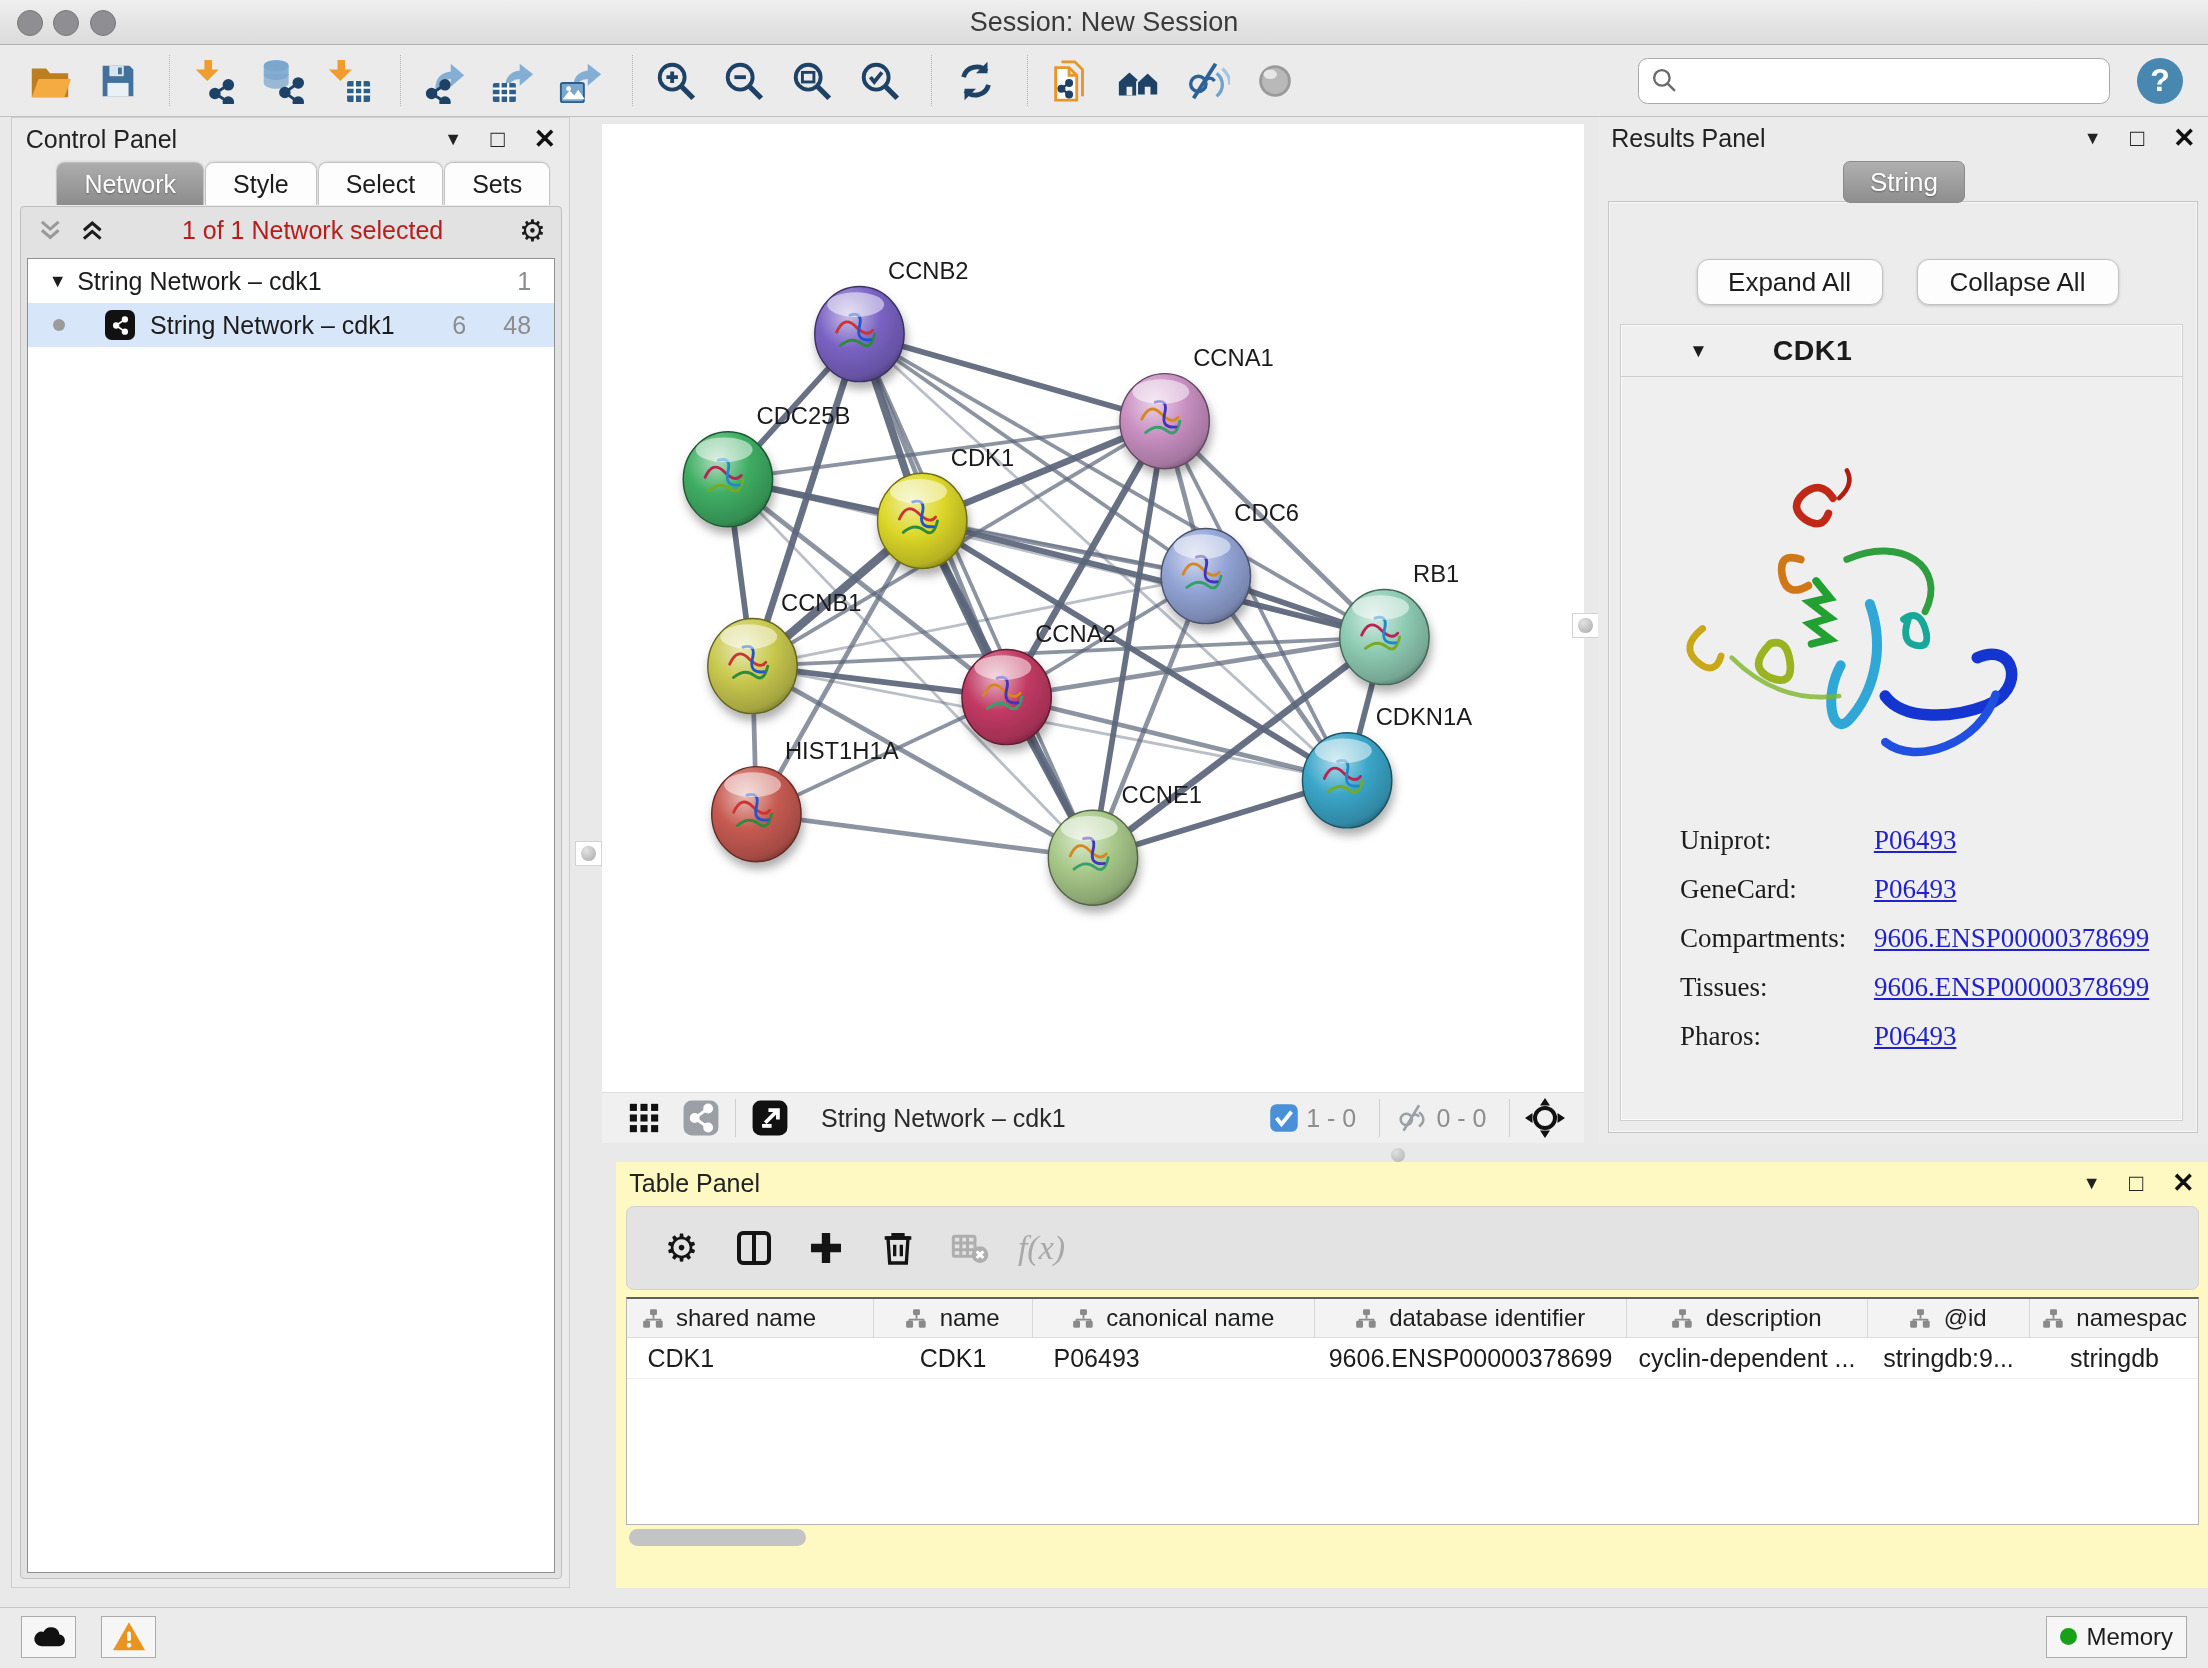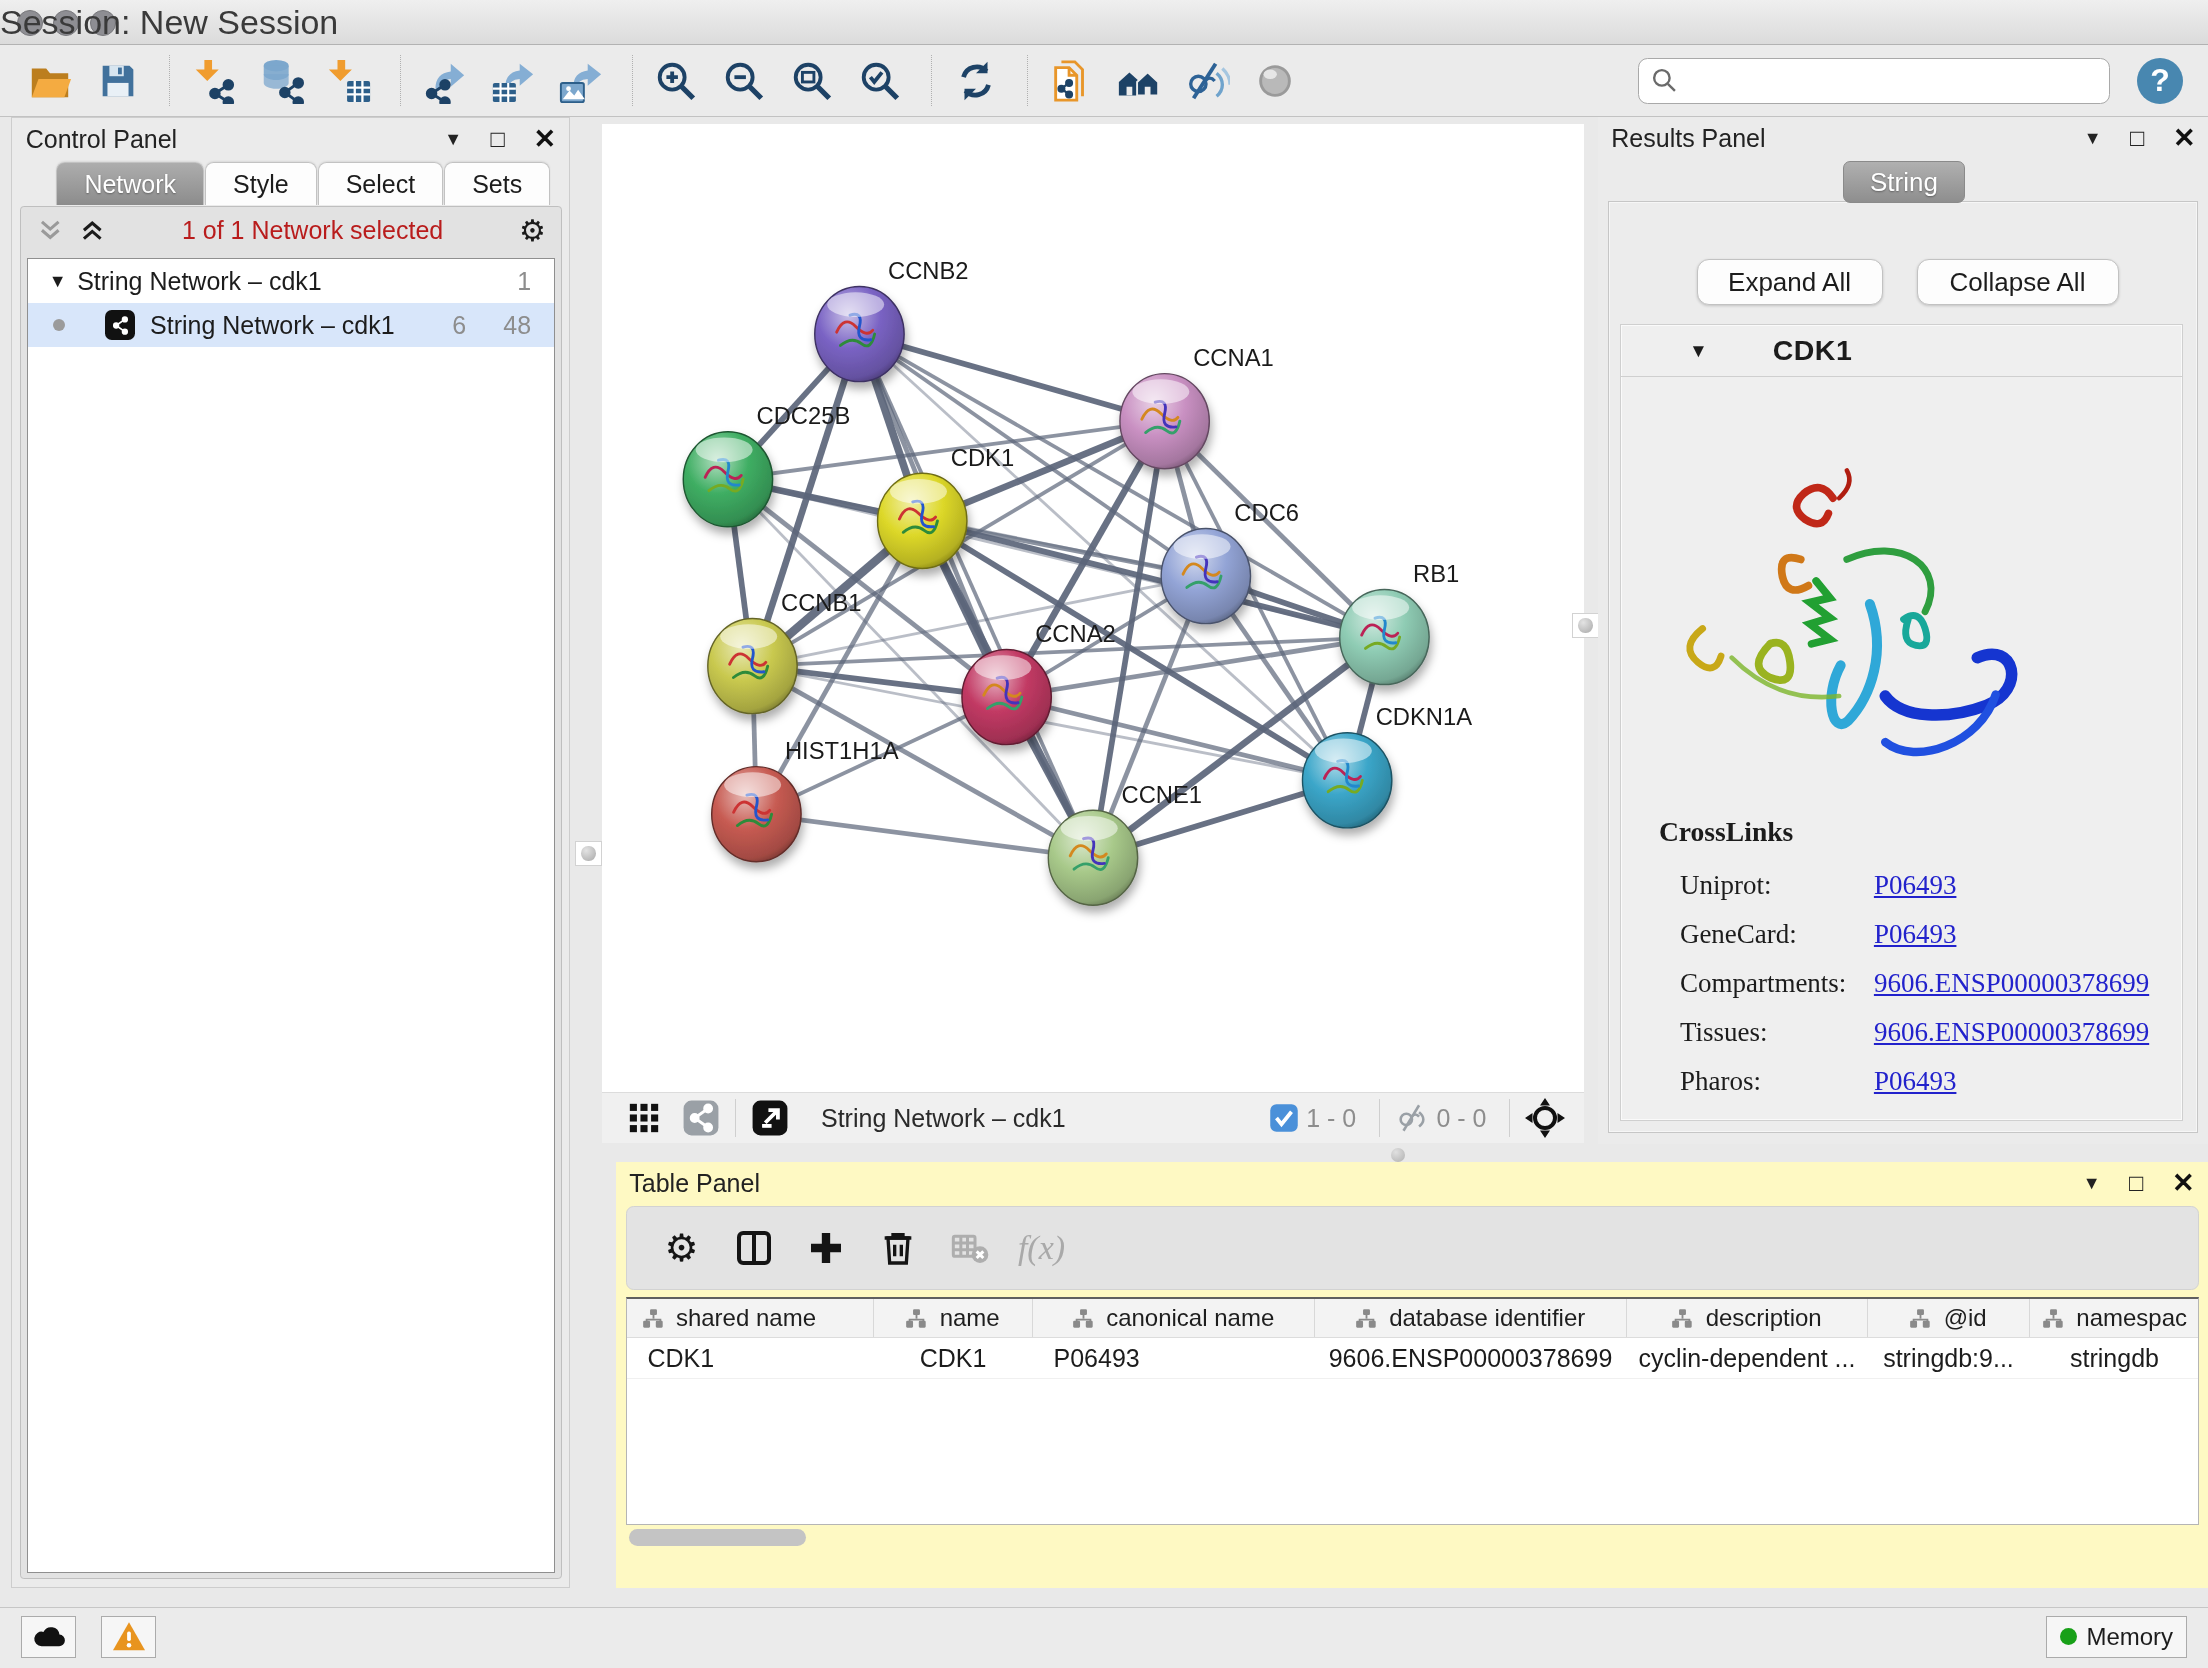--- a/index.html
+++ b/index.html
@@ -5,22 +5,22 @@
   html,body{margin:0;padding:0}
   body{width:2208px;height:1668px;position:relative;background:#e9e9e9;
        font-family:"Liberation Sans",sans-serif;color:#1c1c1c;overflow:hidden;
        -webkit-font-smoothing:antialiased}
 
   
   #titlebar{position:absolute;left:0;top:0;width:2208px;height:44px;
     background:linear-gradient(#efefef,#dbdbdb);border-bottom:1px solid #b2b2b2}
   .tl{position:absolute;top:9.5px;width:24px;height:24px;border-radius:50%;
     background:#8e8e93;border:1px solid #77777b}
-  .win-title{position:absolute;left:0;right:0;top:0;line-height:44px;
-    font-size:34px;color:#3a3a3a}
+  .win-title{position:absolute;left:0;right:0;top:0;line-height:44px;text-align:center;
+    font-size:27px;color:#3a3a3a}
 
   
   #toolbar{position:absolute;top:45px;left:0;right:0;height:72px;background:#ebebeb;
     border-bottom:1px solid #c2c2c2;display:flex;align-items:center;
     padding:0 25px;box-sizing:border-box}
   .tbtn{width:49px;height:49px;margin-right:19px;display:inline-flex;
     align-items:center;justify-content:center;flex:none}
   .tbtn svg{width:46px;height:46px}
   .tsep{width:0;height:51px;border-left:1.9px dotted #b0b0b0;margin:0 19px 0 7.6px;flex:none}
   #searchbox{margin-left:auto;width:472px;height:46px;background:#fff;
@@ -704,21 +704,20 @@
           <path d="M150 232q-30 30 0 44 30 12 26-20-4-32-26-24" stroke="#9ab320" stroke-width="10"></path>
           <path d="M62 212q-30 24-6 44 22 18 30-8" stroke="#c8a818" stroke-width="9"></path>
           <path d="M190 122q-30-10-24 22 6 28 34 12" stroke="#d07818" stroke-width="10"></path>
           <path d="M232 42q-16-24-38-6-20 18 2 34 22 14 30-8" stroke="#c02818" stroke-width="10"></path>
           <path d="M240 42q20-18 10-36" stroke="#b01d10" stroke-width="6"></path>
           <path d="M100 250q60 60 140 50" stroke="#7cb52a" stroke-width="6" opacity=".8"></path>
         </g>
       </svg>
 
       <div id="xl-block">
-        <div id="xl-title">CrossLinks</div>
         <div id="xl-rows">
             <div class="xrow">
               <span class="xlabel">Uniprot:</span>
               <a class="xlink">P06493</a>
             </div>
             <div class="xrow">
               <span class="xlabel">GeneCard:</span>
               <a class="xlink">P06493</a>
             </div>
             <div class="xrow">

